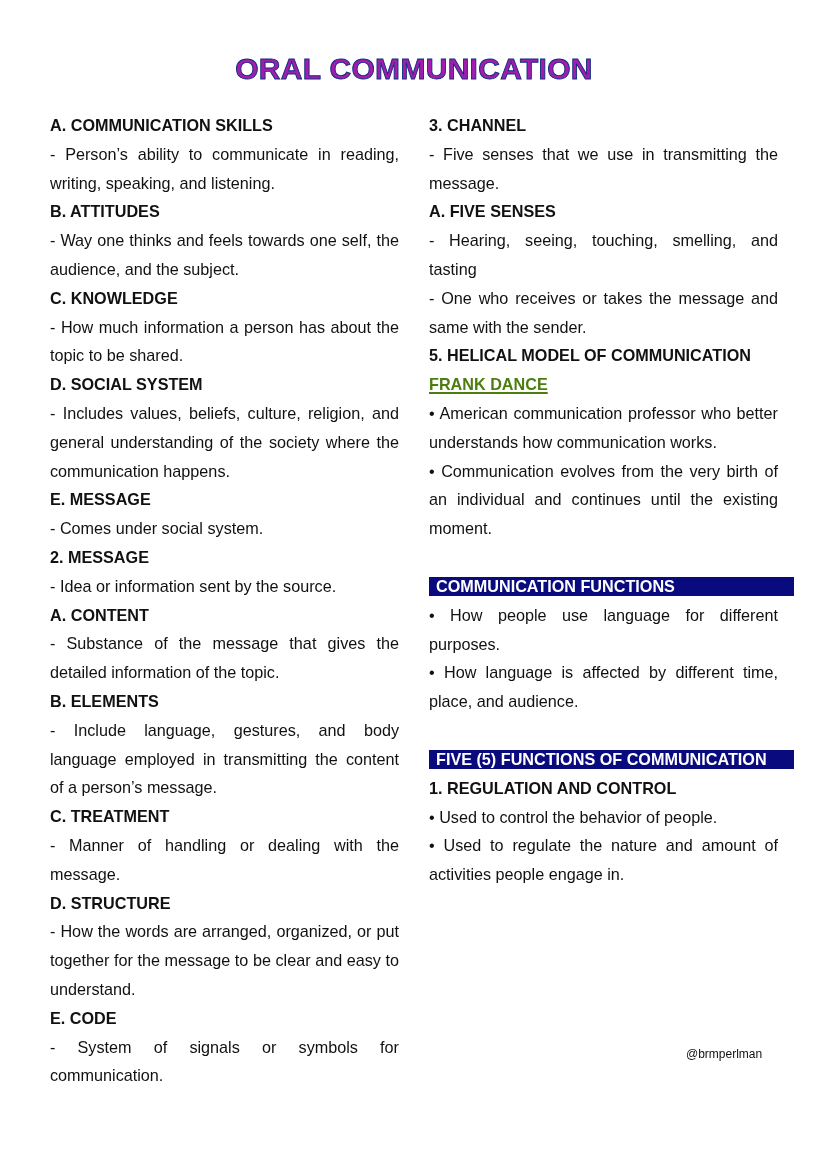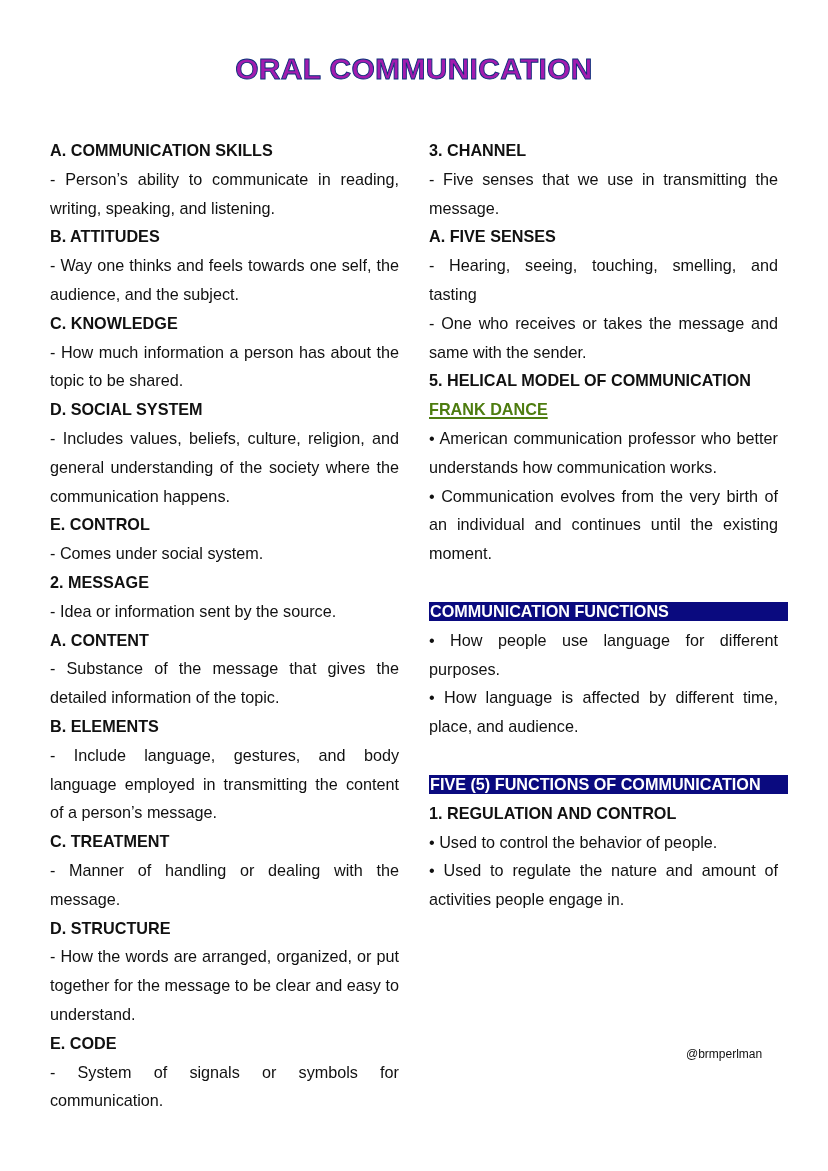--- a/index.html
+++ b/index.html
@@ -23,21 +23,21 @@
       text-align: center;
       font-family: "Liberation Sans", sans-serif;
       font-weight: 900;
       font-size: 30px;
       letter-spacing: 0.3px;
       color: #a21caf;
       -webkit-text-stroke: 0.9px #0d2f7a;
     }
     .col {
       position: absolute;
-      top: 136px;
+      top: 111px;
       width: 349px;
       font-size: 16.2px;
       line-height: 28.8px;
     }
     .col.left { left: 50px; }
     .col.right { left: 429px; width: 349px; }
     .h {
       font-weight: bold;
       display: block;
     }
@@ -55,21 +55,21 @@
       text-underline-offset: 2px;
     }
     .banner {
       display: block;
       background: #0a0a7f;
       color: #ffffff;
       font-weight: bold;
       line-height: 19px;
       height: 19px;
       margin: 5px 0 5px 0;
-      padding-left: 1px;
+      padding-left: 7px;
       width: 358px;
       white-space: nowrap;
     }
     .spacer { display: block; height: 28.8px; }
     .footer {
       position: absolute;
       top: 1047px;
       left: 686px;
       font-size: 12px;
       color: #111111;
@@ -82,21 +82,21 @@
 
 <div class="col left">
   <span class="h">A. COMMUNICATION SKILLS</span>
   <span class="p">- Person’s ability to communicate in reading, writing, speaking, and listening.</span>
   <span class="h">B. ATTITUDES</span>
   <span class="p">- Way one thinks and feels towards one self, the audience, and the subject.</span>
   <span class="h">C. KNOWLEDGE</span>
   <span class="p">- How much information a person has about the topic to be shared.</span>
   <span class="h">D. SOCIAL SYSTEM</span>
   <span class="p">- Includes values, beliefs, culture, religion, and general understanding of the society where the communication happens.</span>
-  <span class="h">E. CONTROL</span>
+  <span class="h">E. MESSAGE</span>
   <span class="p">- Comes under social system.</span>
   <span class="h">2. MESSAGE</span>
   <span class="p">- Idea or information sent by the source.</span>
   <span class="h">A. CONTENT</span>
   <span class="p">- Substance of the message that gives the detailed information of the topic.</span>
   <span class="h">B. ELEMENTS</span>
   <span class="p">- Include language, gestures, and body language employed in transmitting the content of a person’s message.</span>
   <span class="h">C. TREATMENT</span>
   <span class="p">- Manner of handling or dealing with the message.</span>
   <span class="h">D. STRUCTURE</span>

